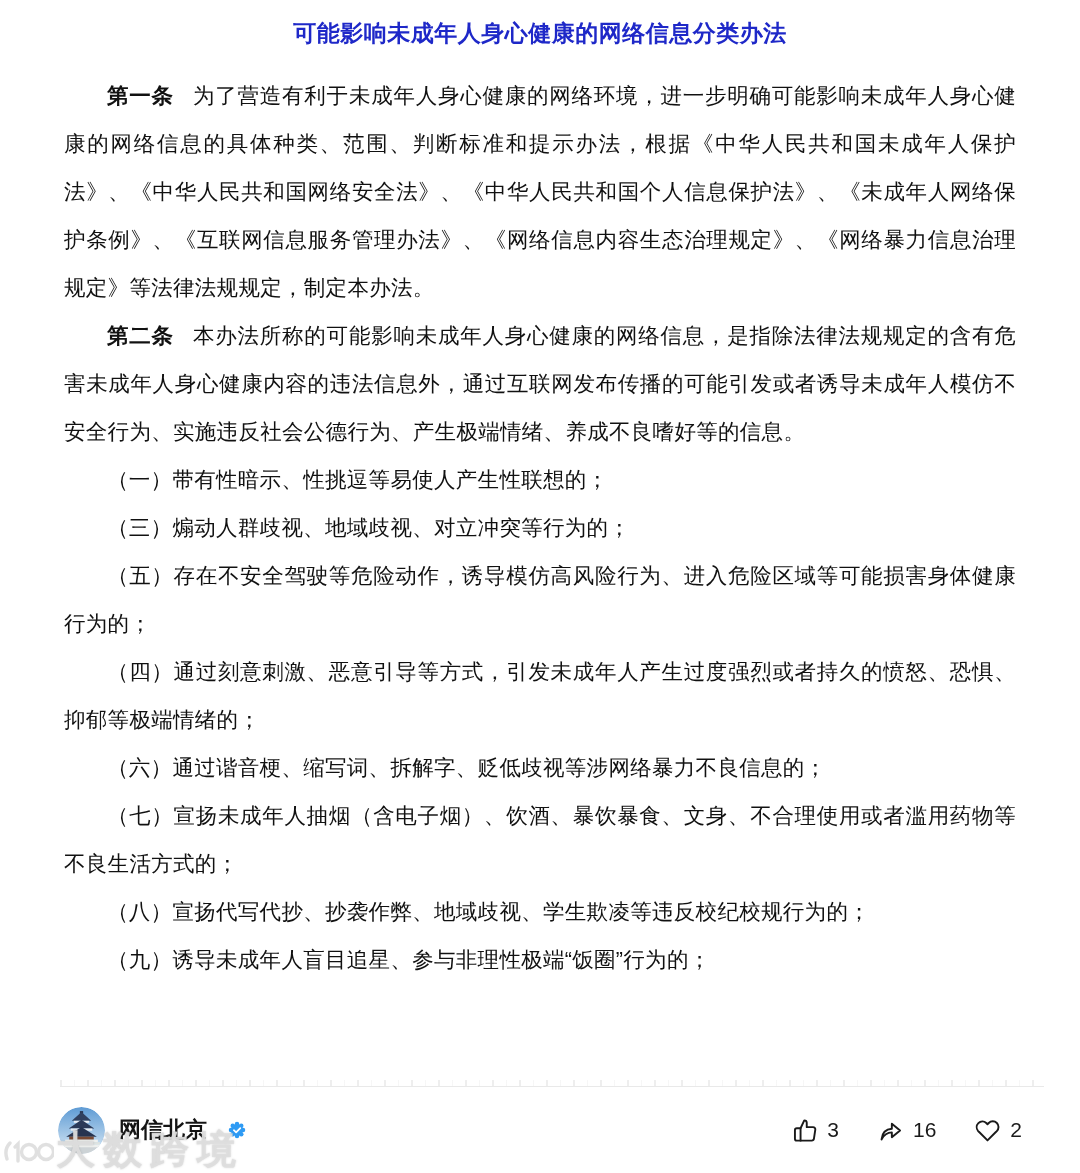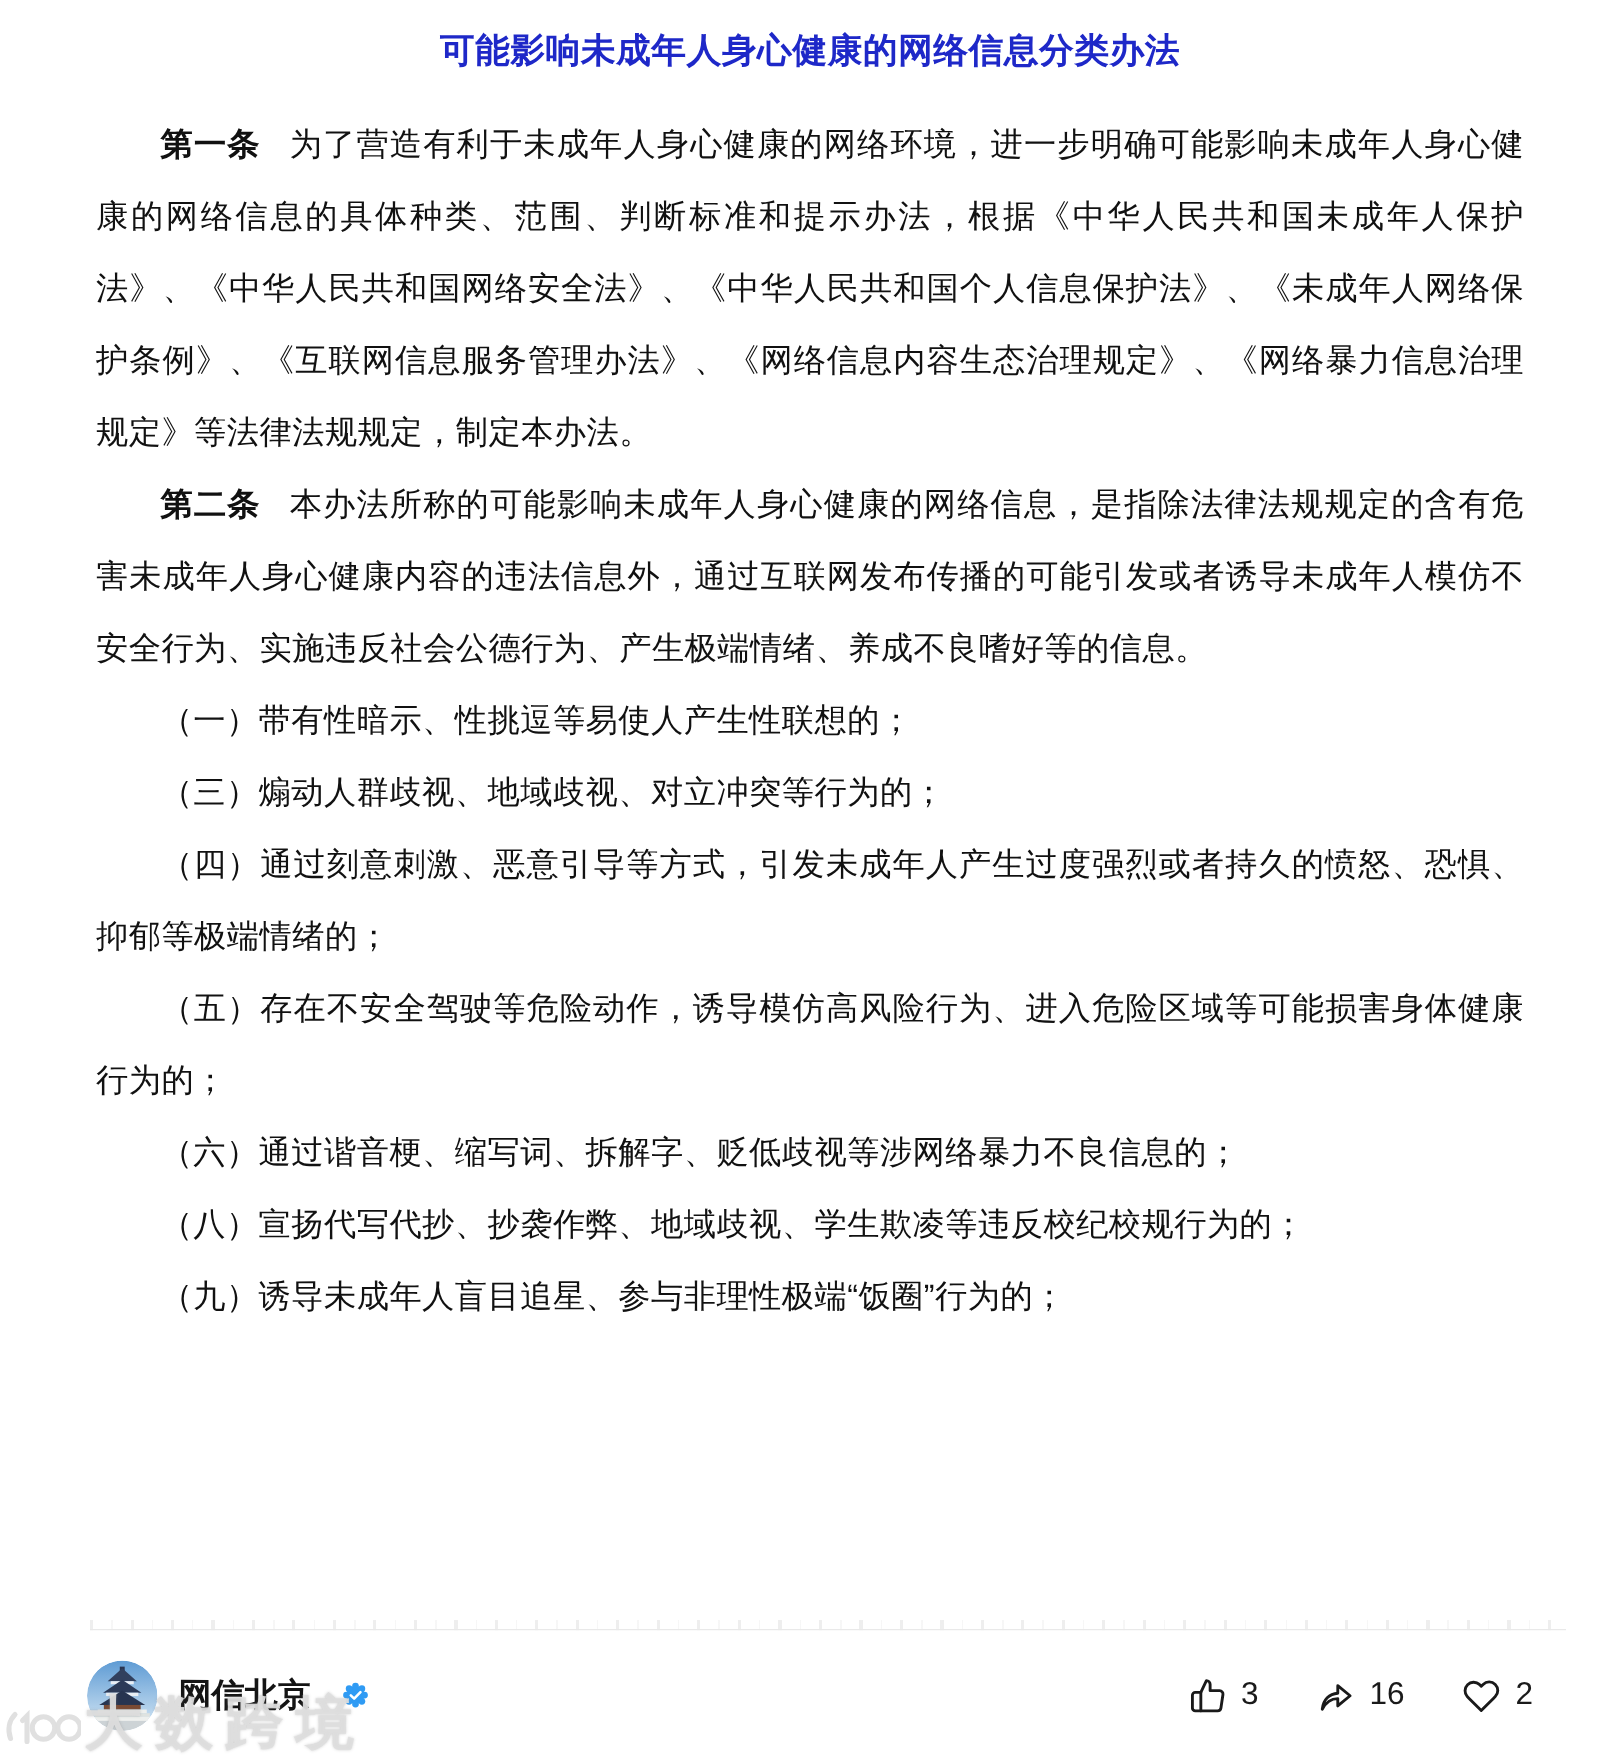--- a/index.html
+++ b/index.html
@@ -73,23 +73,24 @@
 </head>
 <body>
 
 <div class="article">
   <h1 class="article-title" style="color: rgb(30, 40, 200);">可能影响未成年人身心健康的网络信息分类办法</h1>
   <div class="article-body">
       <p class="para"><b>第一条</b><span>为了营造有利于未成年人身心健康的网络环境，进一步明确可能影响未成年人身心健康的网络信息的具体种类、范围、判断标准和提示办法，根据《中华人民共和国未成年人保护法》、《中华人民共和国网络安全法》、《中华人民共和国个人信息保护法》、《未成年人网络保护条例》、《互联网信息服务管理办法》、《网络信息内容生态治理规定》、《网络暴力信息治理规定》等法律法规规定，制定本办法。</span></p>
       <p class="para"><b>第二条</b><span>本办法所称的可能影响未成年人身心健康的网络信息，是指除法律法规规定的含有危害未成年人身心健康内容的违法信息外，通过互联网发布传播的可能引发或者诱导未成年人模仿不安全行为、实施违反社会公德行为、产生极端情绪、养成不良嗜好等的信息。</span></p>
       <p class="para"><span>（一）带有性暗示、性挑逗等易使人产生性联想的；</span></p>
       <p class="para"><span>（三）煽动人群歧视、地域歧视、对立冲突等行为的；</span></p>
+      <p class="para"><span>（五）存在不安全驾驶等危险动作，诱导模仿高风险行为、进入危险区域等可能损害身体健康行为的；</span></p>
       <p class="para"><span>（四）通过刻意刺激、恶意引导等方式，引发未成年人产生过度强烈或者持久的愤怒、恐惧、抑郁等极端情绪的；</span></p>
-      <p class="para"><span>（五）存在不安全驾驶等危险动作，诱导模仿高风险行为、进入危险区域等可能损害身体健康行为的；</span></p>
       <p class="para"><span>（六）通过谐音梗、缩写词、拆解字、贬低歧视等涉网络暴力不良信息的；</span></p>
+      <p class="para"><span>（七）宣扬未成年人抽烟（含电子烟）、饮酒、暴饮暴食、文身、不合理使用或者滥用药物等不良生活方式的；</span></p>
       <p class="para"><span>（八）宣扬代写代抄、抄袭作弊、地域歧视、学生欺凌等违反校纪校规行为的；</span></p>
       <p class="para"><span>（九）诱导未成年人盲目追星、参与非理性极端“饭圈”行为的；</span></p>
     </div>
 </div>
 
 <div class="cutoff-strip"></div>
 <div class="divider"></div>
 
 <div class="footer">
   <div class="account">

